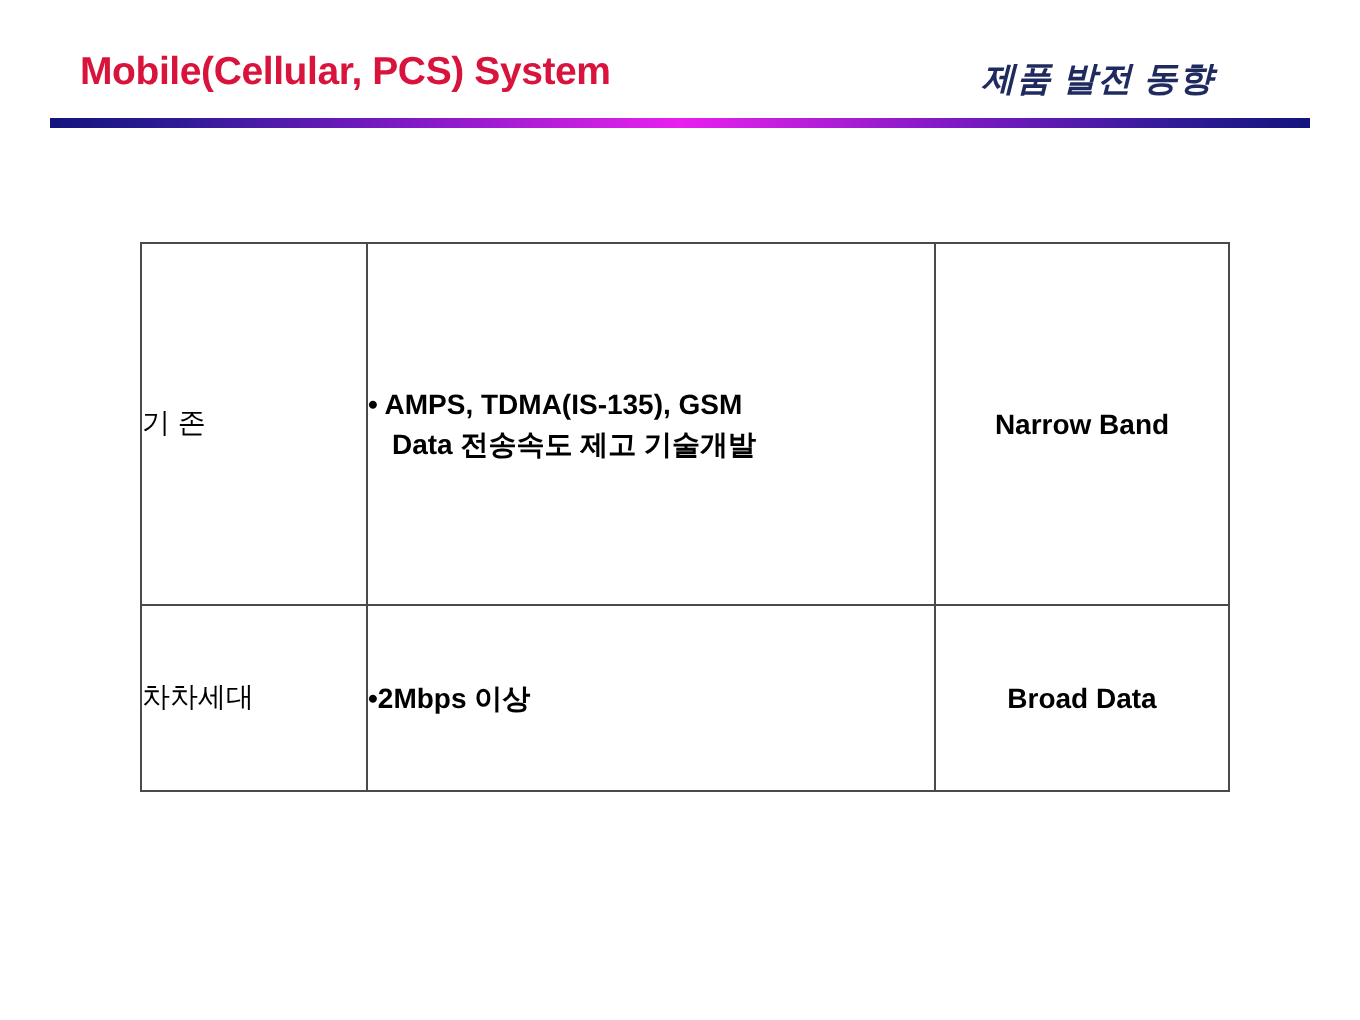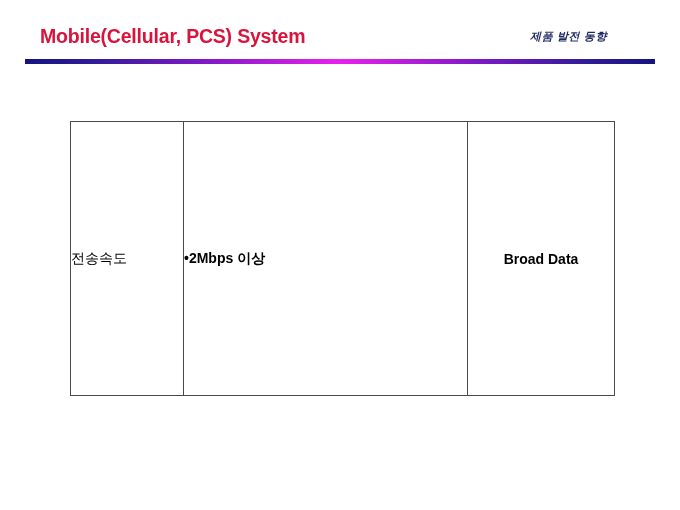--- a/index.html
+++ b/index.html
@@ -40,21 +40,21 @@
     font-weight: bold;
     color: #d8143c;
     letter-spacing: -0.2px;
     white-space: nowrap;
     line-height: 1;
   }
   #header-subtitle {
     position: absolute;
     right: 25px;
     top: 31px;
-    font-size: 11px;
+    font-size: 17px;
     font-weight: bold;
     font-style: italic;
     color: #1f2a5e;
     letter-spacing: 0.6px;
     white-space: nowrap;
     line-height: 1;
   }
   #header-rule {
     position: absolute;
     left: 25px;
@@ -133,21 +133,29 @@
   </div>
 
   <table id="spec-table">
     <colgroup>
       <col class="col-gen">
       <col class="col-desc">
       <col class="col-band">
     </colgroup>
     <tbody>
       <tr>
-        <td class="cell-generation">전송속도</td>
+        <td class="cell-generation">기 존</td>
+        <td class="cell-desc">
+          <span class="line-1">• AMPS, TDMA(IS-135), GSM</span>
+          <span class="line-indent">Data 전송속도 제고 기술개발</span>
+        </td>
+        <td class="cell-band">Narrow Band</td>
+      </tr>
+      <tr>
+        <td class="cell-generation">차차세대</td>
         <td class="cell-desc">
           <span class="line-1">•2Mbps 이상</span>
         </td>
         <td class="cell-band">Broad Data</td>
       </tr>
     </tbody>
   </table>
 
 </div>
 

